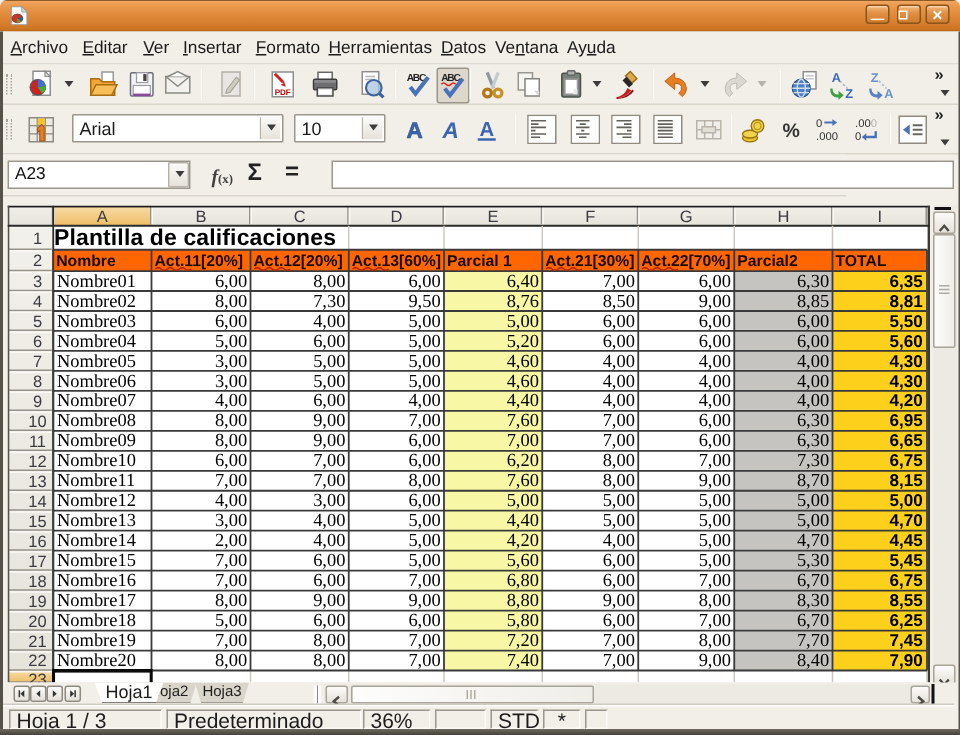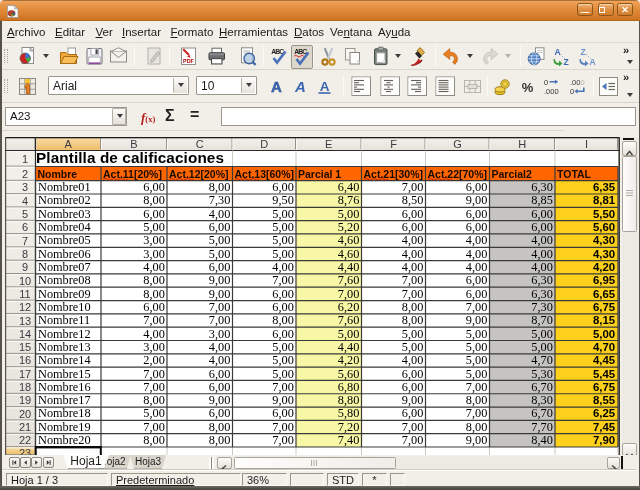--- a/index.html
+++ b/index.html
@@ -34,21 +34,21 @@
 
 .sbtrack{position:absolute;background:#eceae3;border:1px solid #cfcbc1}
 .sbthumb{position:absolute;background:linear-gradient(90deg,#fdfdfc,#efede8);border:1px solid #a9a49a;border-radius:1.5px}
 .sbbtn{position:absolute;background:linear-gradient(#fcfbf9,#e6e2da);border:1px solid #a9a49a;border-radius:2px}
 
 #tabs{position:absolute;left:0;top:455px;width:640px;height:15px;background:#f2efe9}
 .navb{position:absolute;top:1.5px;width:11px;height:11.5px;background:linear-gradient(#fcfbf9,#e4e1d9);border:1px solid #8e8a80;border-radius:2px}
 .navb svg{position:absolute;left:-1px;top:-1px}
 .tab{position:absolute;top:0;height:13.5px;font-size:10px;color:#1c1c1c;text-align:center}
 
-#status{position:absolute;left:0;top:470px;width:636px;height:17px;background:#f2efe9;border-top:1px solid #fff;box-shadow:0 -1px 0 #cfcbc1;font-size:11px;color:#1c1c1c}
+#status{position:absolute;left:0;top:470px;width:636px;height:17px;background:#f2efe9;border-top:1px solid #fff;box-shadow:0 -1px 0 #cfcbc1;font-size:14px;color:#1c1c1c}
 .sfield{position:absolute;top:2px;height:13px;border:1px solid;border-color:#9a968c #fbfaf8 #fbfaf8 #9a968c;padding:0 4px;line-height:12px}
 
 #brd_l{position:absolute;left:0;top:21px;width:1.5px;height:469px;background:#56524a}
 #brd_r{position:absolute;right:0;top:21px;width:1.5px;height:469px;background:#56524a}
 #brd_b{position:absolute;left:0;top:486px;width:640px;height:4px;background:linear-gradient(#6e6a60,#45423a)}
 </style></head><body>
 <div id="win">
     <div id="tbar">
       <div class="abs" style="left:6px;top:3.5px"><svg width="13" height="13" viewBox="0 0 13 13" style="">
           <path d="M1.5 0.5 L8.5 0.5 L12 4 L12 12.5 L1.5 12.5 Z" fill="#fbfbfa" stroke="#9a9a96" stroke-width=".8"></path>
@@ -311,21 +311,21 @@
           <line x1="10.5" y1="13.5" x2="17" y2="13.5" stroke="#6a675f" stroke-width="1.2"></line>
         </svg></div>
       <div style="position:absolute;left:623px;top:1px;font-size:11px;font-weight:bold;color:#222">»</div>
       <div style="position:absolute;left:627px;top:23px;width:0;height:0;border-left:3.5px solid transparent;border-right:3.5px solid transparent;border-top:4px solid #3c3c3c"></div>
     </div>
     <div id="fbar">
       <div class="inp" style="left:5px;top:4px;width:122px;height:19px">
         <span style="position:absolute;left:4px;top:2px">A23</span>
         <span class="cbtn" style="right:0;top:0;bottom:0;border:1px solid #b5b1a7"></span>
       </div>
-      <div class="abs" style="left:141px;top:7px;font-family:'Liberation Serif',serif;font-style:italic;font-weight:bold;font-size:13px;color:#b91c1c">f<span style="font-size:8.5px;font-style:normal">(x)</span></div>
+      <div class="abs" style="left:141px;top:7px;font-family:'Liberation Serif',serif;font-style:italic;font-weight:bold;font-size:13px;color:#404040">f<span style="font-size:8.5px;font-style:normal">(x)</span></div>
       <div class="abs" style="left:165px;top:3.5px;font-size:16px;font-weight:bold;color:#222">Σ</div>
       <div class="abs" style="left:190px;top:3px;font-size:16px;font-weight:bold;color:#222">=</div>
       <div class="inp" style="left:221px;top:4px;width:415px;height:19px"></div>
     </div>
     <svg width="615" height="318" viewBox="0 0 615 318" style="position:absolute;left:5px;top:137px">
       <defs>
         <linearGradient id="selh" x1="0" y1="0" x2="0" y2="1">
           <stop offset="0" stop-color="#f8dda9"></stop>
           <stop offset="1" stop-color="#eebd66"></stop>
         </linearGradient>

